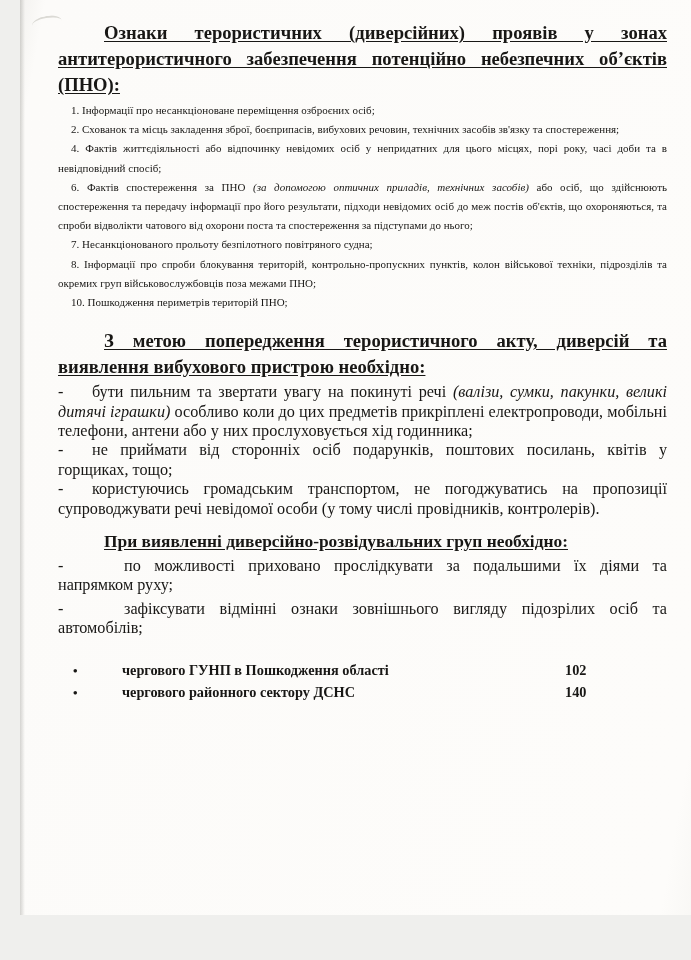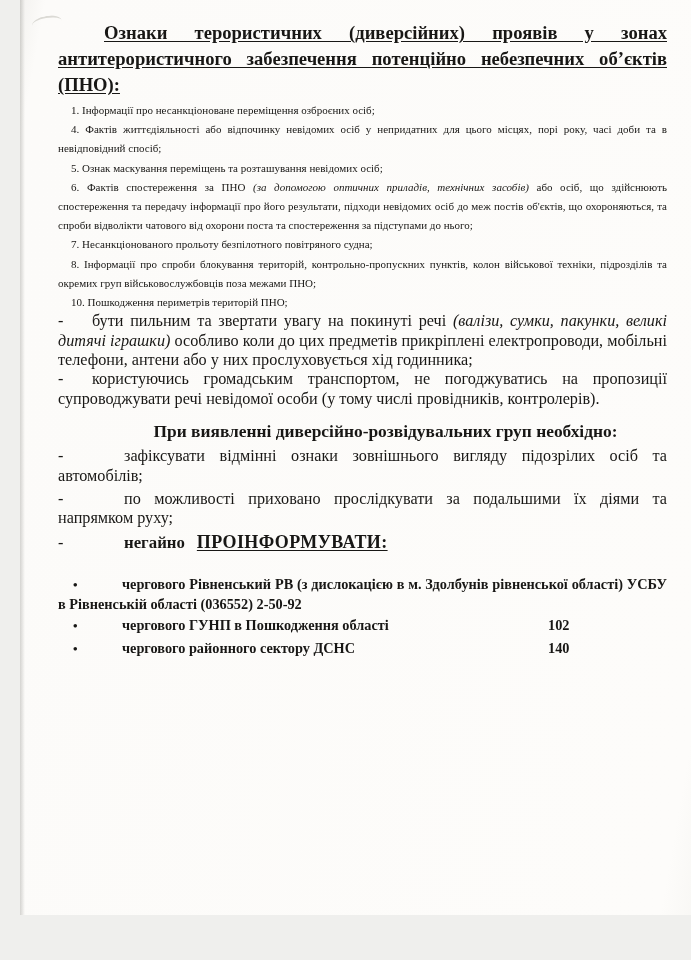--- a/index.html
+++ b/index.html
@@ -37,23 +37,23 @@
     text-indent:46px;
     text-decoration:underline;
     text-underline-offset:2px;
     margin:8px 0 3px 0;
   }
   .h2{margin-top:16px;}
   .h3{
     font-size:17.4px;font-weight:700;
     line-height:24px;
     text-indent:46px;
+    text-decoration:underline;
     text-underline-offset:2px;
     margin:10px 0 3px 0;
-    text-align:center;
   }
   .num-item{
     margin:0;
     font-size:11px;
     line-height:19.2px;
     text-align:justify;
     text-indent:13px;
   }
   .dash-item{
     margin:0;
@@ -79,48 +79,48 @@
     margin:3px 0 0 0;
     font-size:14.3px;font-weight:700;
     line-height:18.6px;
     text-align:justify;
   }
   .bullet{
     display:inline-block;width:64px;
     padding-left:15px;box-sizing:border-box;
     font-size:13px;
   }
-  .num-right{position:absolute;left:490px;top:0;}
+  .num-right{position:absolute;left:507px;top:0;}
 </style>
 </head>
 <body>
 
 <div class="page">
   <div class="edge-left"></div>
   <div class="pencil-mark"></div>
 
   <h1 class="h1">Ознаки терористичних (диверсійних) проявів у зонах антитерористичного забезпечення потенційно небезпечних об’єктів (ПНО):</h1>
 
   <p class="num-item"><span>1. Інформації про несанкціоноване переміщення озброєних осіб;</span><span class="it"></span><span></span></p>
+  <p class="num-item"><span>2. Схованок та місць закладення зброї, боєприпасів, вибухових речовин, технічних засобів зв'язку та спостереження;</span><span class="it"></span><span></span></p>
   <p class="num-item"><span>4. Фактів життєдіяльності або відпочинку невідомих осіб у непридатних для цього місцях, порі року, часі доби та в невідповідний спосіб;</span><span class="it"></span><span></span></p>
-  <p class="num-item"><span>5. Ознак маскування переміщень та розташування невідомих осіб;</span><span class="it"></span><span></span></p>
   <p class="num-item"><span>6. Фактів спостереження за ПНО </span><span class="it">(за допомогою оптичних приладів, технічних засобів)</span><span> або осіб, що здійснюють спостереження та передачу інформації про його результати, підходи невідомих осіб до меж постів об'єктів, що охороняються, та спроби відволікти чатового від охорони поста та спостереження за підступами до нього;</span></p>
   <p class="num-item"><span>7. Несанкціонованого прольоту безпілотного повітряного судна;</span><span class="it"></span><span></span></p>
   <p class="num-item"><span>8. Інформації про спроби блокування територій, контрольно-пропускних пунктів, колон військової техніки, підрозділів та окремих груп військовослужбовців поза межами ПНО;</span><span class="it"></span><span></span></p>
   <p class="num-item"><span>10. Пошкодження периметрів територій ПНО;</span><span class="it"></span><span></span></p>
 
+  <h2 class="h2">З метою попередження терористичного акту, диверсій та виявлення вибухового пристрою необхідно:</h2>
 
   <p class="dash-item"><span class="dash">-</span><span>бути пильним та звертати увагу на покинуті речі </span><span class="it">(валізи, сумки, пакунки, великі дитячі іграшки)</span><span> особливо коли до цих предметів прикріплені електропроводи, мобільні телефони, антени або у них прослуховується хід годинника;</span></p>
+  <p class="dash-item"><span class="dash">-</span><span>не приймати від сторонніх осіб подарунків, поштових посилань, квітів у горщиках, тощо;</span><span class="it"></span><span></span></p>
   <p class="dash-item"><span class="dash">-</span><span>користуючись громадським транспортом, не погоджуватись на пропозиції супроводжувати речі невідомої особи (у тому числі провідників, контролерів).</span><span class="it"></span><span></span></p>
 
   <div class="sec3">
     <h3 class="h3">При виявленні диверсійно-розвідувальних груп необхідно:</h3>
+    <p class="dash-item"><span class="dash dash-wide">-</span><span>по можливості приховано прослідкувати за подальшими їх діями та напрямком руху;</span></p>
     <p class="dash-item"><span class="dash dash-wide">-</span><span>зафіксувати відмінні ознаки зовнішнього вигляду підозрілих осіб та автомобілів;</span></p>
-    <p class="dash-item"><span class="dash dash-wide">-</span><span>по можливості приховано прослідкувати за подальшими їх діями та напрямком руху;</span></p>
-    <p class="dash-item"><span class="dash dash-wide">-</span><span class="lead-bold">негайно</span><span class="action">ПРОІНФОРМУВАТИ:</span></p>
   </div>
 
   <div class="contacts">
-    <p class="contact"><span class="bullet">•</span><span>чергового Рівненський РВ (з дислокацією в м. Здолбунів рівненської області) УСБУ в Рівненській області  (036552) 2-50-92</span><span class="num-right"></span></p>
     <p class="contact"><span class="bullet">•</span><span>чергового ГУНП в Пошкодження області</span><span class="num-right">102</span></p>
     <p class="contact"><span class="bullet">•</span><span>чергового районного сектору ДСНС</span><span class="num-right">140</span></p>
   </div>
 </div>
 
 </body></html>

